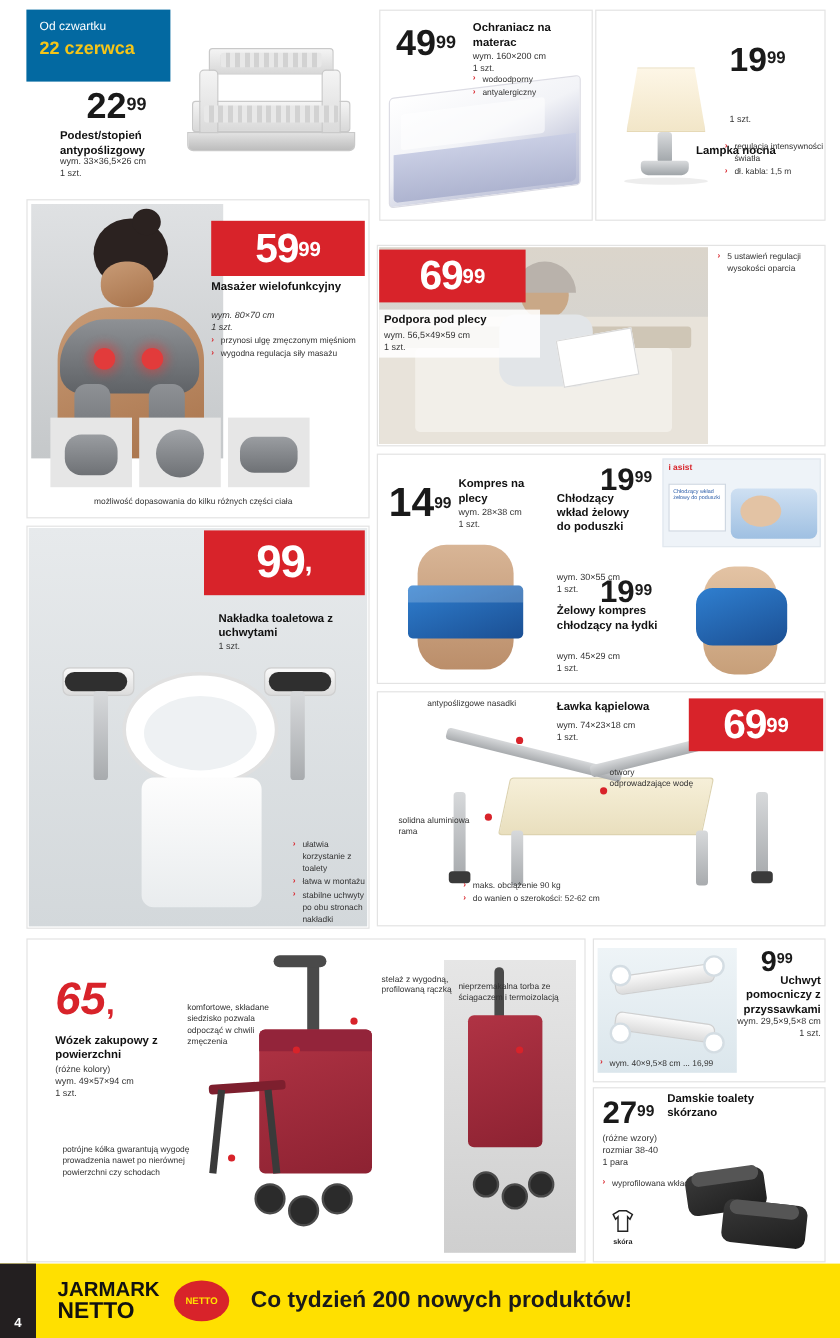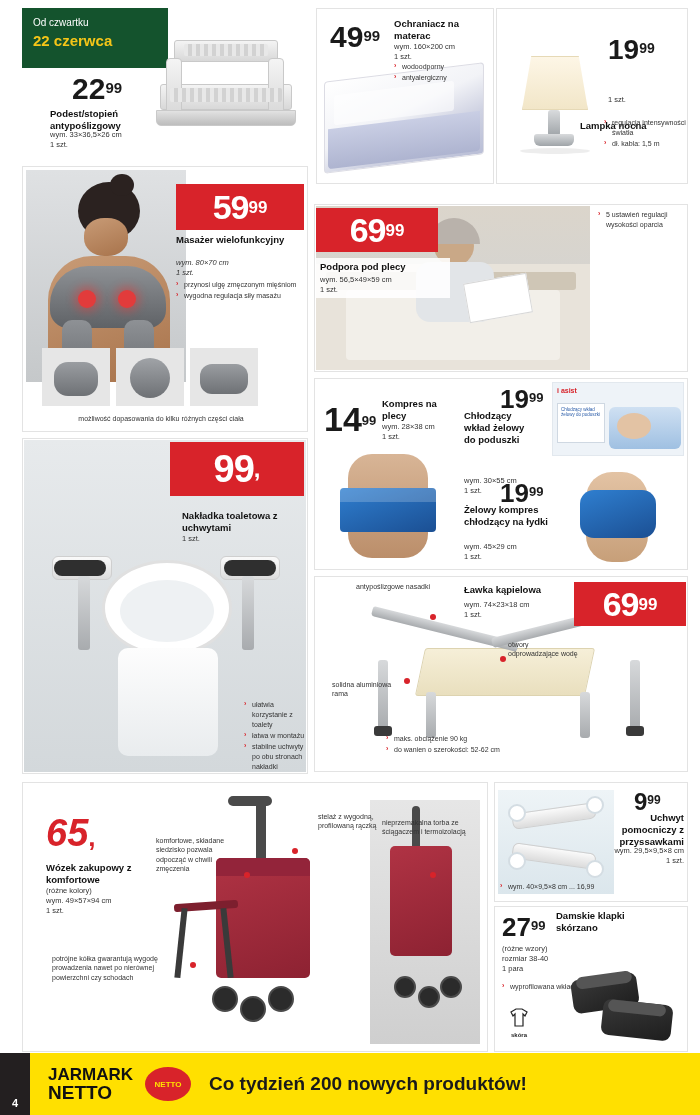--- a/index.html
+++ b/index.html
@@ -27,22 +27,22 @@
   .bullets { font-size: 7px; color: #333; line-height: 1.4; }
   .bullets div { position: relative; padding-left: 8px; margin-bottom: 1.5px; }
   .bullets div:before {
     content: "›"; position: absolute; left: 0; top: -1px; color: #d8232a; font-weight: bold;
   }
   .caption { font-size: 7px; color: #333; line-height: 1.35; }
   .dot { position: absolute; width: 6px; height: 6px; border-radius: 50%; background: #d8232a; }
 
   
   #promo-date {
-    left: 22px; top: 8px; width: 146px; height: 60px;
-    background: #14532d; color: #fff; position: absolute;
+    left: 22px; top: 8px; width: 120px; height: 60px;
+    background: #0369a1; color: #fff; position: absolute;
     padding: 9px 0 0 11px;
   }
   #promo-date .od { font-size: 10px; color: #fff; }
   #promo-date .dt { font-size: 15px; font-weight: bold; color: #f5c518; margin-top: 4px; }
 
   
   .img { position: absolute; overflow: hidden; }
 
   
   .stool-body {
@@ -317,21 +317,21 @@
     <div>do wanien o szerokości: 52-62 cm</div>
   </div>
   <div class="dot" style="left:430px;top:614px;"></div>
   <div class="dot" style="left:500px;top:656px;"></div>
   <div class="dot" style="left:404px;top:678px;"></div>
 
   <div class="panel" style="left:22px;top:782px;width:466px;height:270px;"></div>
   <div style="position:absolute;left:46px;top:812px;">
     <span class="red" style="font-size:38px;font-weight:bold;font-style:italic;">65</span><span class="red" style="font-size:26px;font-weight:bold;">,</span>
   </div>
-  <div class="title" style="position:absolute;left:46px;top:862px;width:96px;">Wózek zakupowy z komfortowe</div>
+  <div class="title" style="position:absolute;left:46px;top:862px;width:96px;">Wózek zakupowy z powierzchni</div>
   <div class="sub" style="position:absolute;left:46px;top:886px;width:100px;white-space:pre-line;">(różne kolory)
 wym. 49×57×94 cm
 1 szt.</div>
 
   <div class="img" style="left:160px;top:790px;width:200px;height:254px;">
     <div style="position:absolute;left:96px;top:10px;width:10px;height:62px;background:#4a4a4a;border-radius:4px;"></div>
     <div style="position:absolute;left:68px;top:6px;width:44px;height:10px;background:#4a4a4a;border-radius:5px;"></div>
     <div class="bag" style="left:56px;top:68px;width:94px;height:120px;"></div>
     <div style="position:absolute;left:56px;top:68px;width:94px;height:18px;background:#93243a;border-radius:5px 5px 0 0;"></div>
 
@@ -377,21 +377,21 @@
 1 szt.</div>
   <div class="bullets" style="position:absolute;left:500px;top:882px;width:180px;">
     <div>wym. 40×9,5×8 cm ... 16,99</div>
   </div>
 
   <div class="panel" style="left:494px;top:906px;width:194px;height:146px;"></div>
   <div style="position:absolute;left:502px;top:912px;">
     <span class="price-dark" style="font-size:26px;">27</span><span class="price-dark" style="font-size:13px;vertical-align:super;">99</span>
   </div>
   <div class="title" style="position:absolute;left:502px;top:918px;width:0;height:0;"></div>
-  <div class="title" style="position:absolute;left:556px;top:910px;width:80px;">Damskie klapki skórzano</div>
+  <div class="title" style="position:absolute;left:556px;top:910px;width:80px;">Damskie toalety skórzano</div>
   <div class="sub" style="position:absolute;left:502px;top:944px;width:92px;white-space:pre-line;">(różne wzory)
 rozmiar 38-40
 1 para</div>
   <div class="bullets" style="position:absolute;left:502px;top:982px;width:92px;">
     <div>wyprofilowana wkładka</div>
   </div>
   <div style="position:absolute;left:502px;top:1008px;width:34px;text-align:center;">
     <svg width="22" height="20" viewBox="0 0 22 20">
       <path d="M3 4 L8 1 L14 1 L19 4 L17 8 L15 6 L15 18 L7 18 L7 6 L5 8 Z" fill="none" stroke="#222" stroke-width="1.2"></path>
     </svg>

